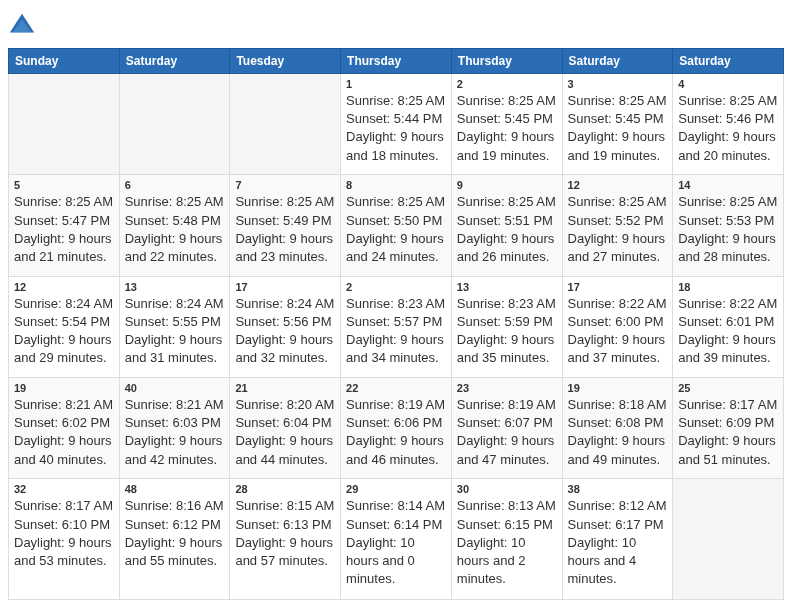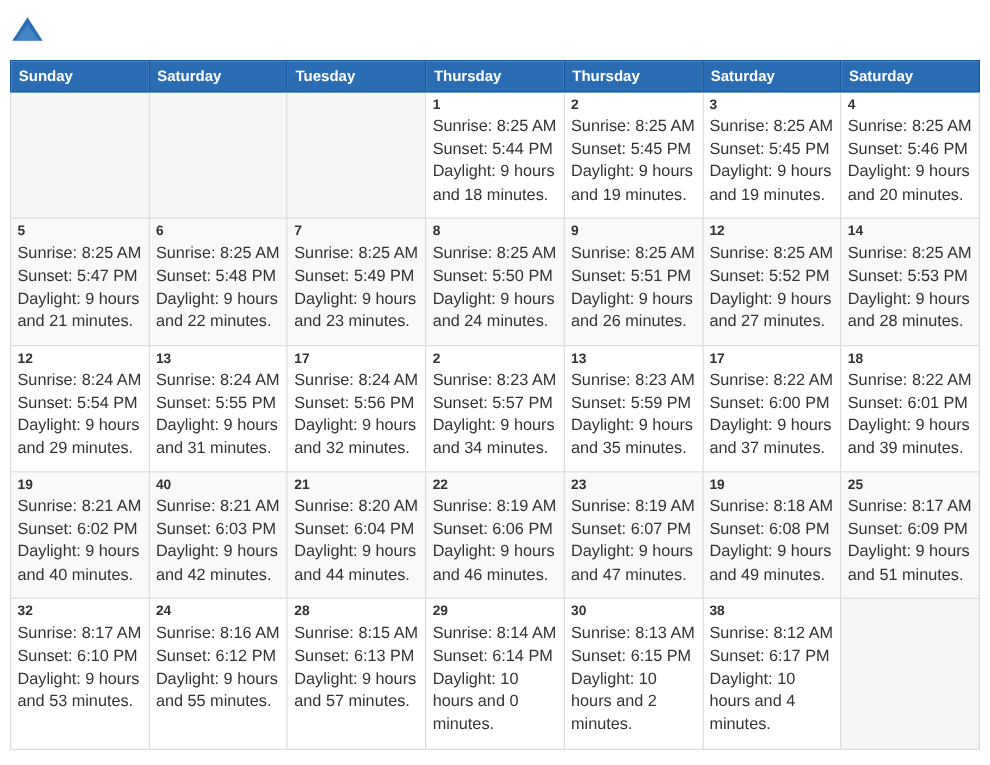--- a/index.html
+++ b/index.html
@@ -248,21 +248,21 @@
             <div class="day-number">25</div>
             <div class="day-info">Sunrise: 8:17 AM<br>Sunset: 6:09 PM<br>Daylight: 9 hours and 51 minutes.</div>
           </td>
         </tr>
         <tr>
           <td>
             <div class="day-number">32</div>
             <div class="day-info">Sunrise: 8:17 AM<br>Sunset: 6:10 PM<br>Daylight: 9 hours and 53 minutes.</div>
           </td>
           <td>
-            <div class="day-number">24</div>
+            <div class="day-number">48</div>
             <div class="day-info">Sunrise: 8:16 AM<br>Sunset: 6:12 PM<br>Daylight: 9 hours and 55 minutes.</div>
           </td>
           <td>
             <div class="day-number">28</div>
             <div class="day-info">Sunrise: 8:15 AM<br>Sunset: 6:13 PM<br>Daylight: 9 hours and 57 minutes.</div>
           </td>
           <td>
             <div class="day-number">29</div>
             <div class="day-info">Sunrise: 8:14 AM<br>Sunset: 6:14 PM<br>Daylight: 10 hours and 0 minutes.</div>
           </td>

